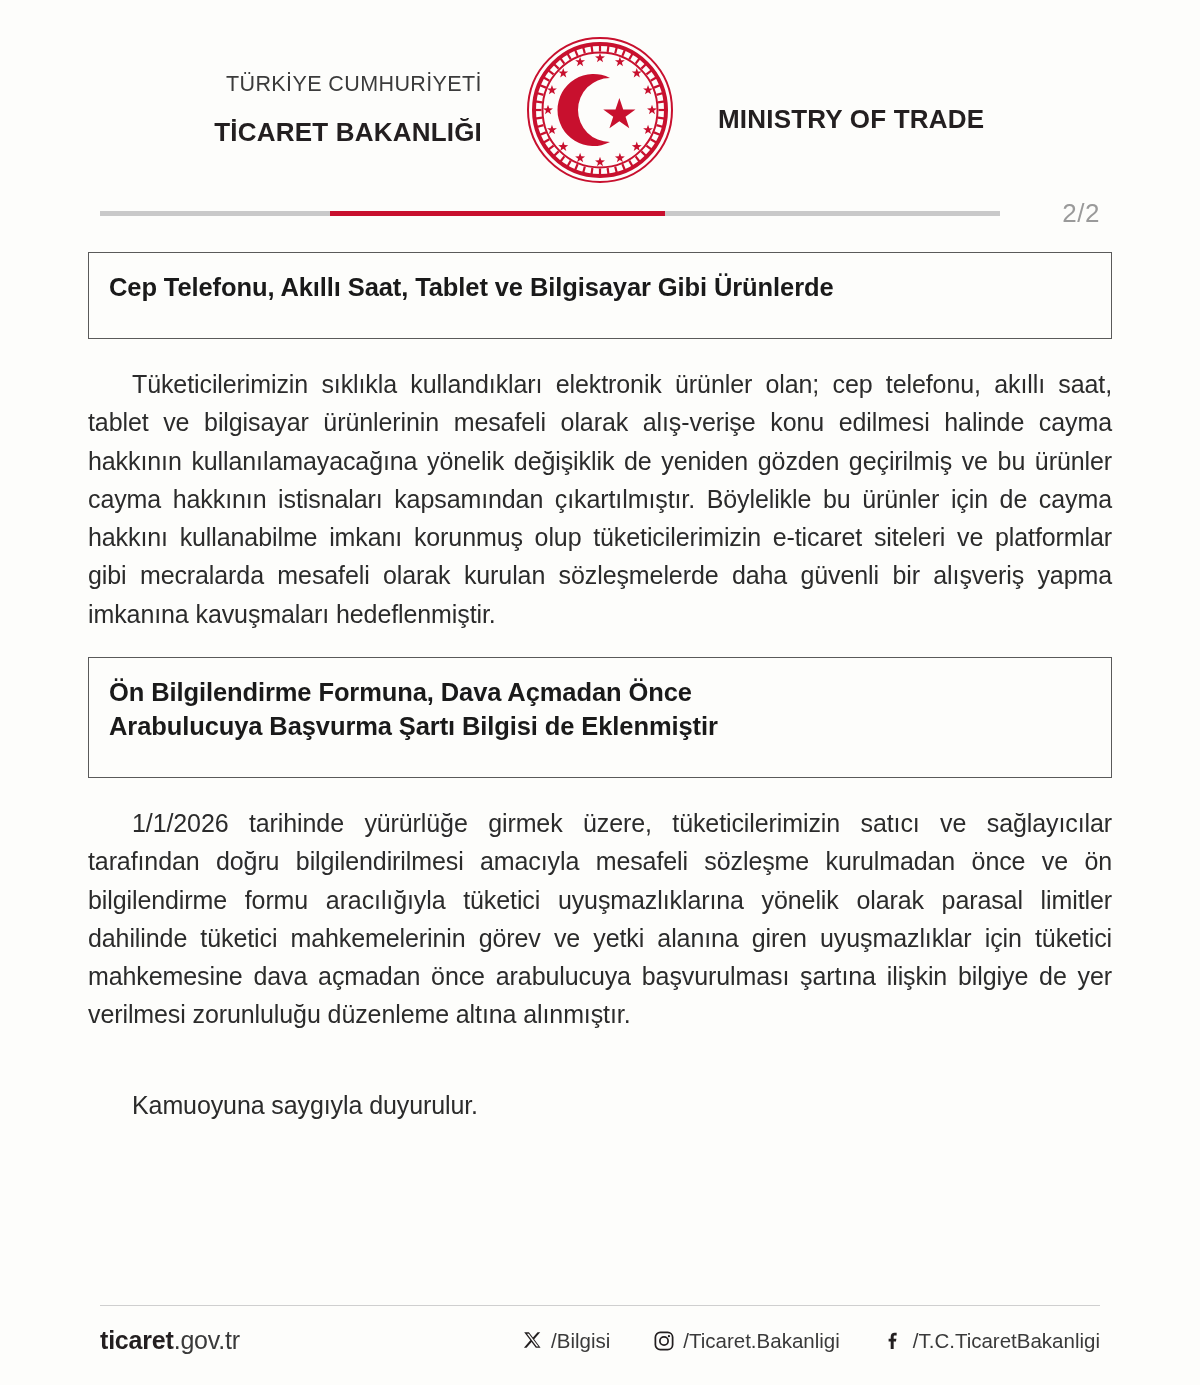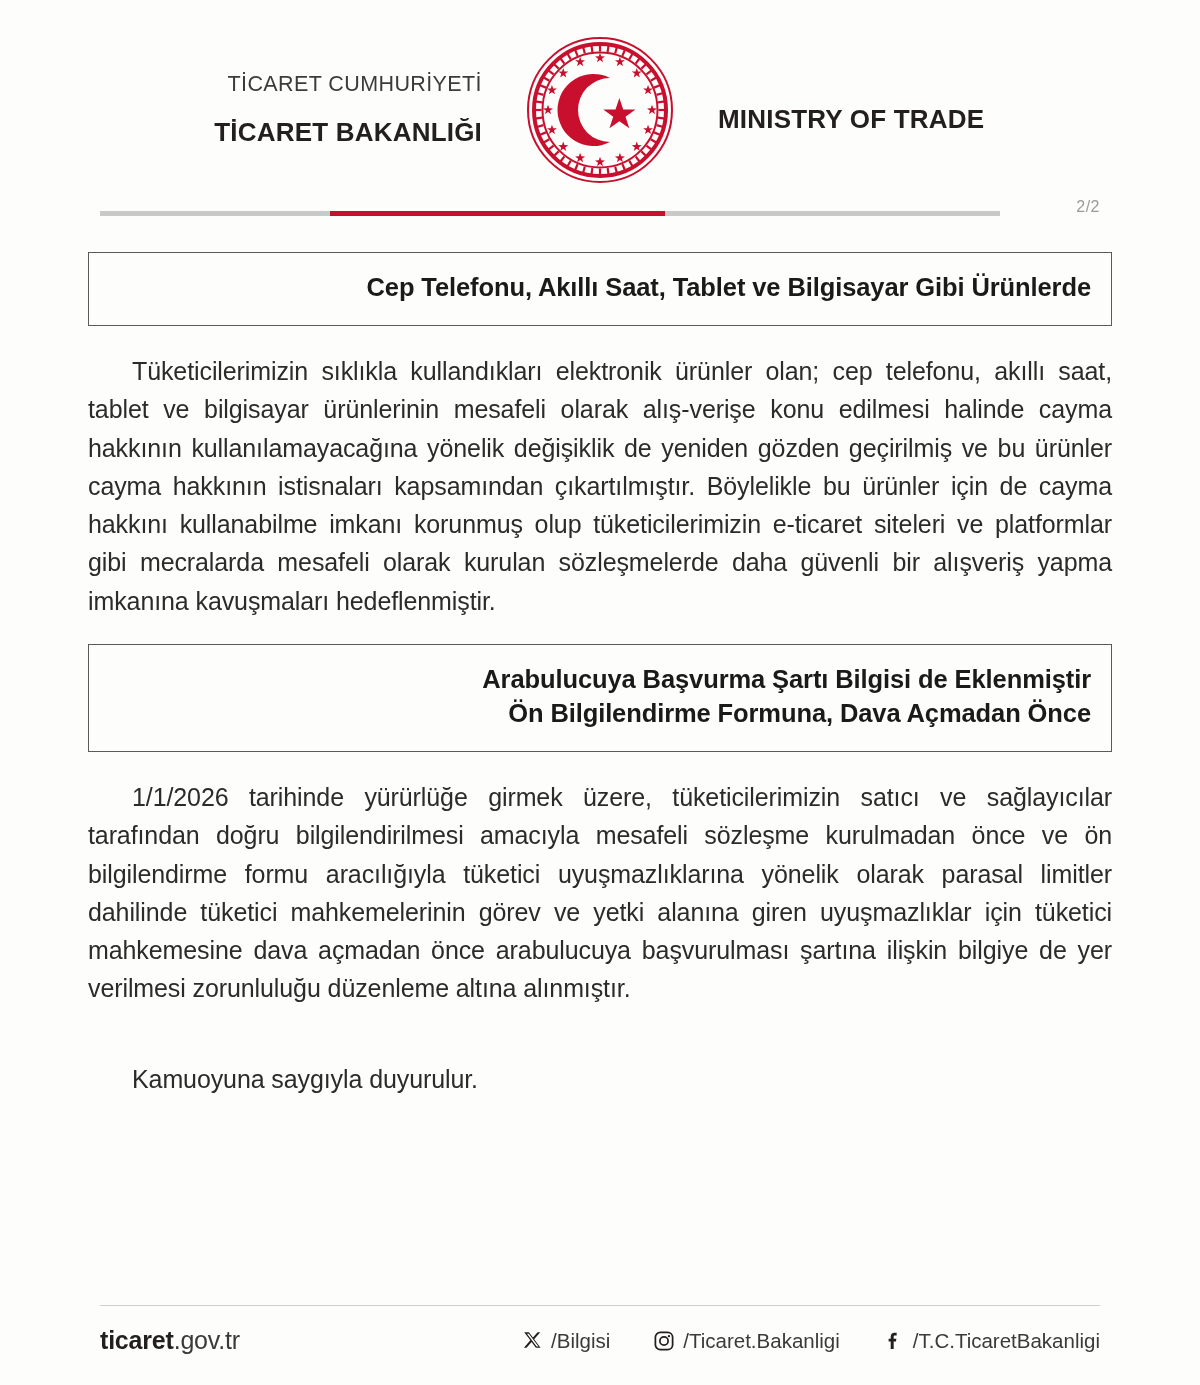--- a/index.html
+++ b/index.html
@@ -83,33 +83,33 @@
     left: 230px;
     top: 7px;
     width: 335px;
     height: 5px;
     background: #c8102e;
   }
   .page-num {
     position: absolute;
     right: 0;
     top: -6px;
-    font-size: 16px;
+    font-size: 26px;
     color: #9a9a9a;
     letter-spacing: 0.5px;
   }
 
   
   .content {
     margin: 18px 88px 0 88px;
   }
   .title-box {
     border: 1.5px solid #5a5a5a;
-    padding: 17px 20px 21px 20px;
-    text-align: right;
+    padding: 17px 20px 34px 20px;
+    text-align: left;
     margin-bottom: 26px;
   }
   .title-box .tline {
     font-size: 25.5px;
     font-weight: bold;
     letter-spacing: -0.1px;
     line-height: 1.34;
     color: #1a1a1a;
   }
   p.body {
@@ -170,21 +170,21 @@
   }
   .social .glyph svg { display: block; }
 </style>
 </head>
 <body>
 
 <div class="page">
 
   <div class="header">
     <div class="hdr-left">
-      <div class="hdr-line1">TİCARET CUMHURİYETİ</div>
+      <div class="hdr-line1">TÜRKİYE CUMHURİYETİ</div>
       <div class="hdr-line2">TİCARET BAKANLIĞI</div>
     </div>
 
     <div class="emblem">
       <svg viewBox="0 0 152 152" width="152" height="152" aria-hidden="true">
         <g fill="none" stroke="#c8102e">
           <circle cx="76" cy="76" r="72" stroke-width="2"></circle>
           <circle cx="76" cy="76" r="66" stroke-width="4"></circle>
           <circle cx="76" cy="76" r="57.5" stroke-width="2"></circle>
         </g>
@@ -281,22 +281,22 @@
   </div>
 
   <div class="content">
 
     <div class="title-box">
       <div class="tline">Cep Telefonu, Akıllı Saat, Tablet ve Bilgisayar Gibi Ürünlerde</div>
     </div>
     <p class="body indent">Tüketicilerimizin sıklıkla kullandıkları elektronik ürünler olan; cep telefonu, akıllı saat, tablet ve bilgisayar ürünlerinin mesafeli olarak alış-verişe konu edilmesi halinde cayma hakkının kullanılamayacağına yönelik değişiklik de yeniden gözden geçirilmiş ve bu ürünler cayma hakkının istisnaları kapsamından çıkartılmıştır. Böylelikle bu ürünler için de cayma hakkını kullanabilme imkanı korunmuş olup tüketicilerimizin e-ticaret siteleri ve platformlar gibi mecralarda mesafeli olarak kurulan sözleşmelerde daha güvenli bir alışveriş yapma imkanına kavuşmaları hedeflenmiştir.</p>
 
     <div class="title-box" style="margin-top:24px;">
+      <div class="tline">Ön Bilgilendirme Formuna, Dava Açmadan Önce</div>
       <div class="tline">Arabulucuya Başvurma Şartı Bilgisi de Eklenmiştir</div>
-      <div class="tline">Ön Bilgilendirme Formuna, Dava Açmadan Önce</div>
     </div>
     <p class="body indent">1/1/2026 tarihinde yürürlüğe girmek üzere, tüketicilerimizin satıcı ve sağlayıcılar tarafından doğru bilgilendirilmesi amacıyla mesafeli sözleşme kurulmadan önce ve ön bilgilendirme formu aracılığıyla tüketici uyuşmazlıklarına yönelik olarak parasal limitler dahilinde tüketici mahkemelerinin görev ve yetki alanına giren uyuşmazlıklar için tüketici mahkemesine dava açmadan önce arabulucuya başvurulması şartına ilişkin bilgiye de yer verilmesi zorunluluğu düzenleme altına alınmıştır.</p>
     <div class="gap-big"></div>
     <div class="gap-big"></div>
     <p class="body indent" style="text-align:left;">Kamuoyuna saygıyla duyurulur.</p>
   </div>
 
   <div class="footer">
     <div class="footer-rule"></div>
     <div class="footer-row">

